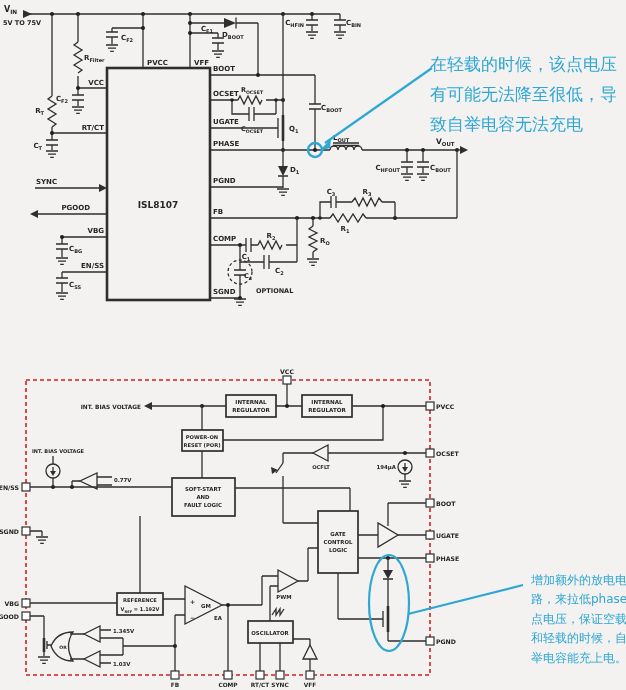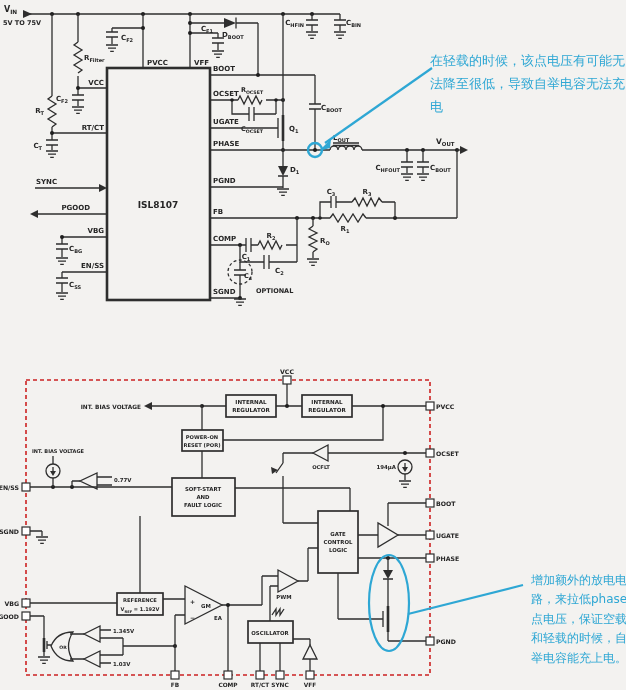--- a/index.html
+++ b/index.html
@@ -10,21 +10,21 @@
   svg text{font-family:"DejaVu Sans",sans-serif;fill:#262626;font-weight:bold;}
   .w{stroke:#2e2e2e;stroke-width:1.3;fill:none;}
   .thick{stroke:#2e2e2e;stroke-width:2.6;fill:none;}
   .blk{stroke:#2e2e2e;stroke-width:1.7;fill:none;}
   .fill{fill:#2e2e2e;stroke:none;}
   .dot{fill:#1e1e1e;stroke:none;}
   .pin{fill:#ffffff;stroke:#2e2e2e;stroke-width:1.2;}
   .cyan{stroke:#2ea7d4;fill:none;}
   .red{stroke:#cc2222;fill:none;}
   .ann{position:absolute;color:#2ea7d4;z-index:5;}
-  #ann-top{left:430px;top:50px;width:196px;font-size:13px;line-height:1.75;}
+  #ann-top{left:430px;top:50px;width:196px;font-size:17px;line-height:1.75;}
   #ann-bottom{left:523px;top:571px;width:102px;font-size:12px;line-height:1.62;margin-left:8px;}
 </style>
 </head>
 <body>
 
 <svg id="schematic-svg" width="626" height="368" viewBox="0 0 626 368">
   <defs>
     <g id="gnd">
         <path class="w" d="M-6,0 H6 M-4,3.2 H4 M-1.8,6.4 H1.8"></path>
       </g>

